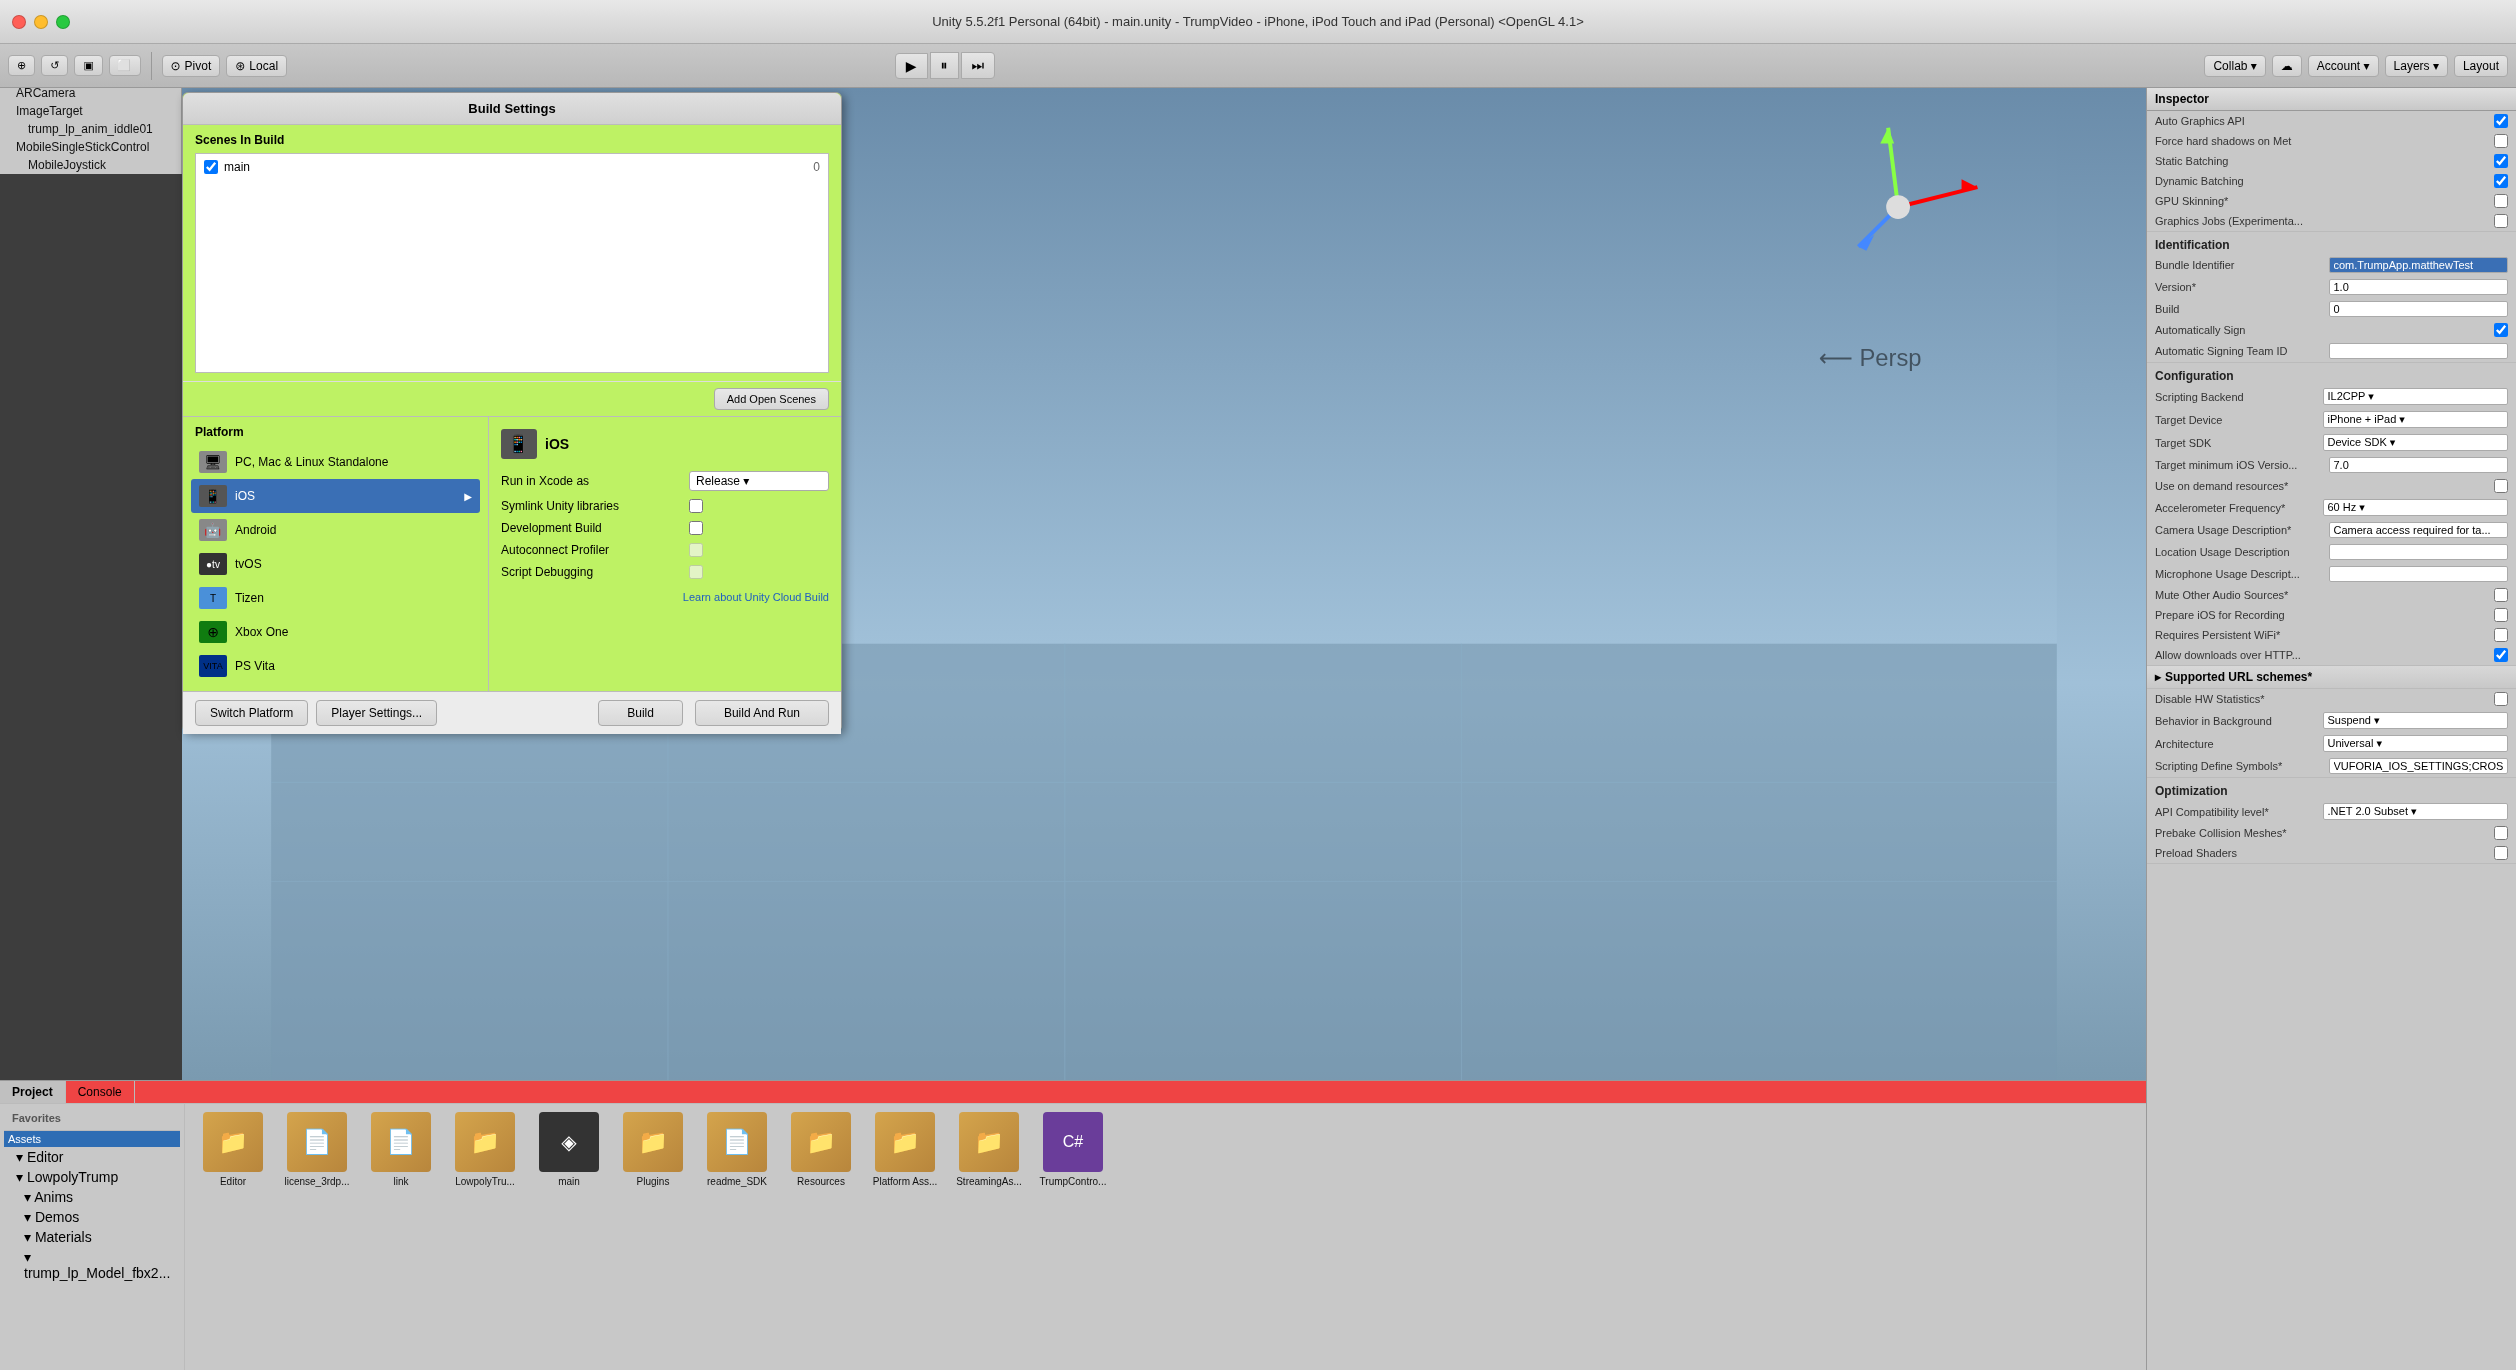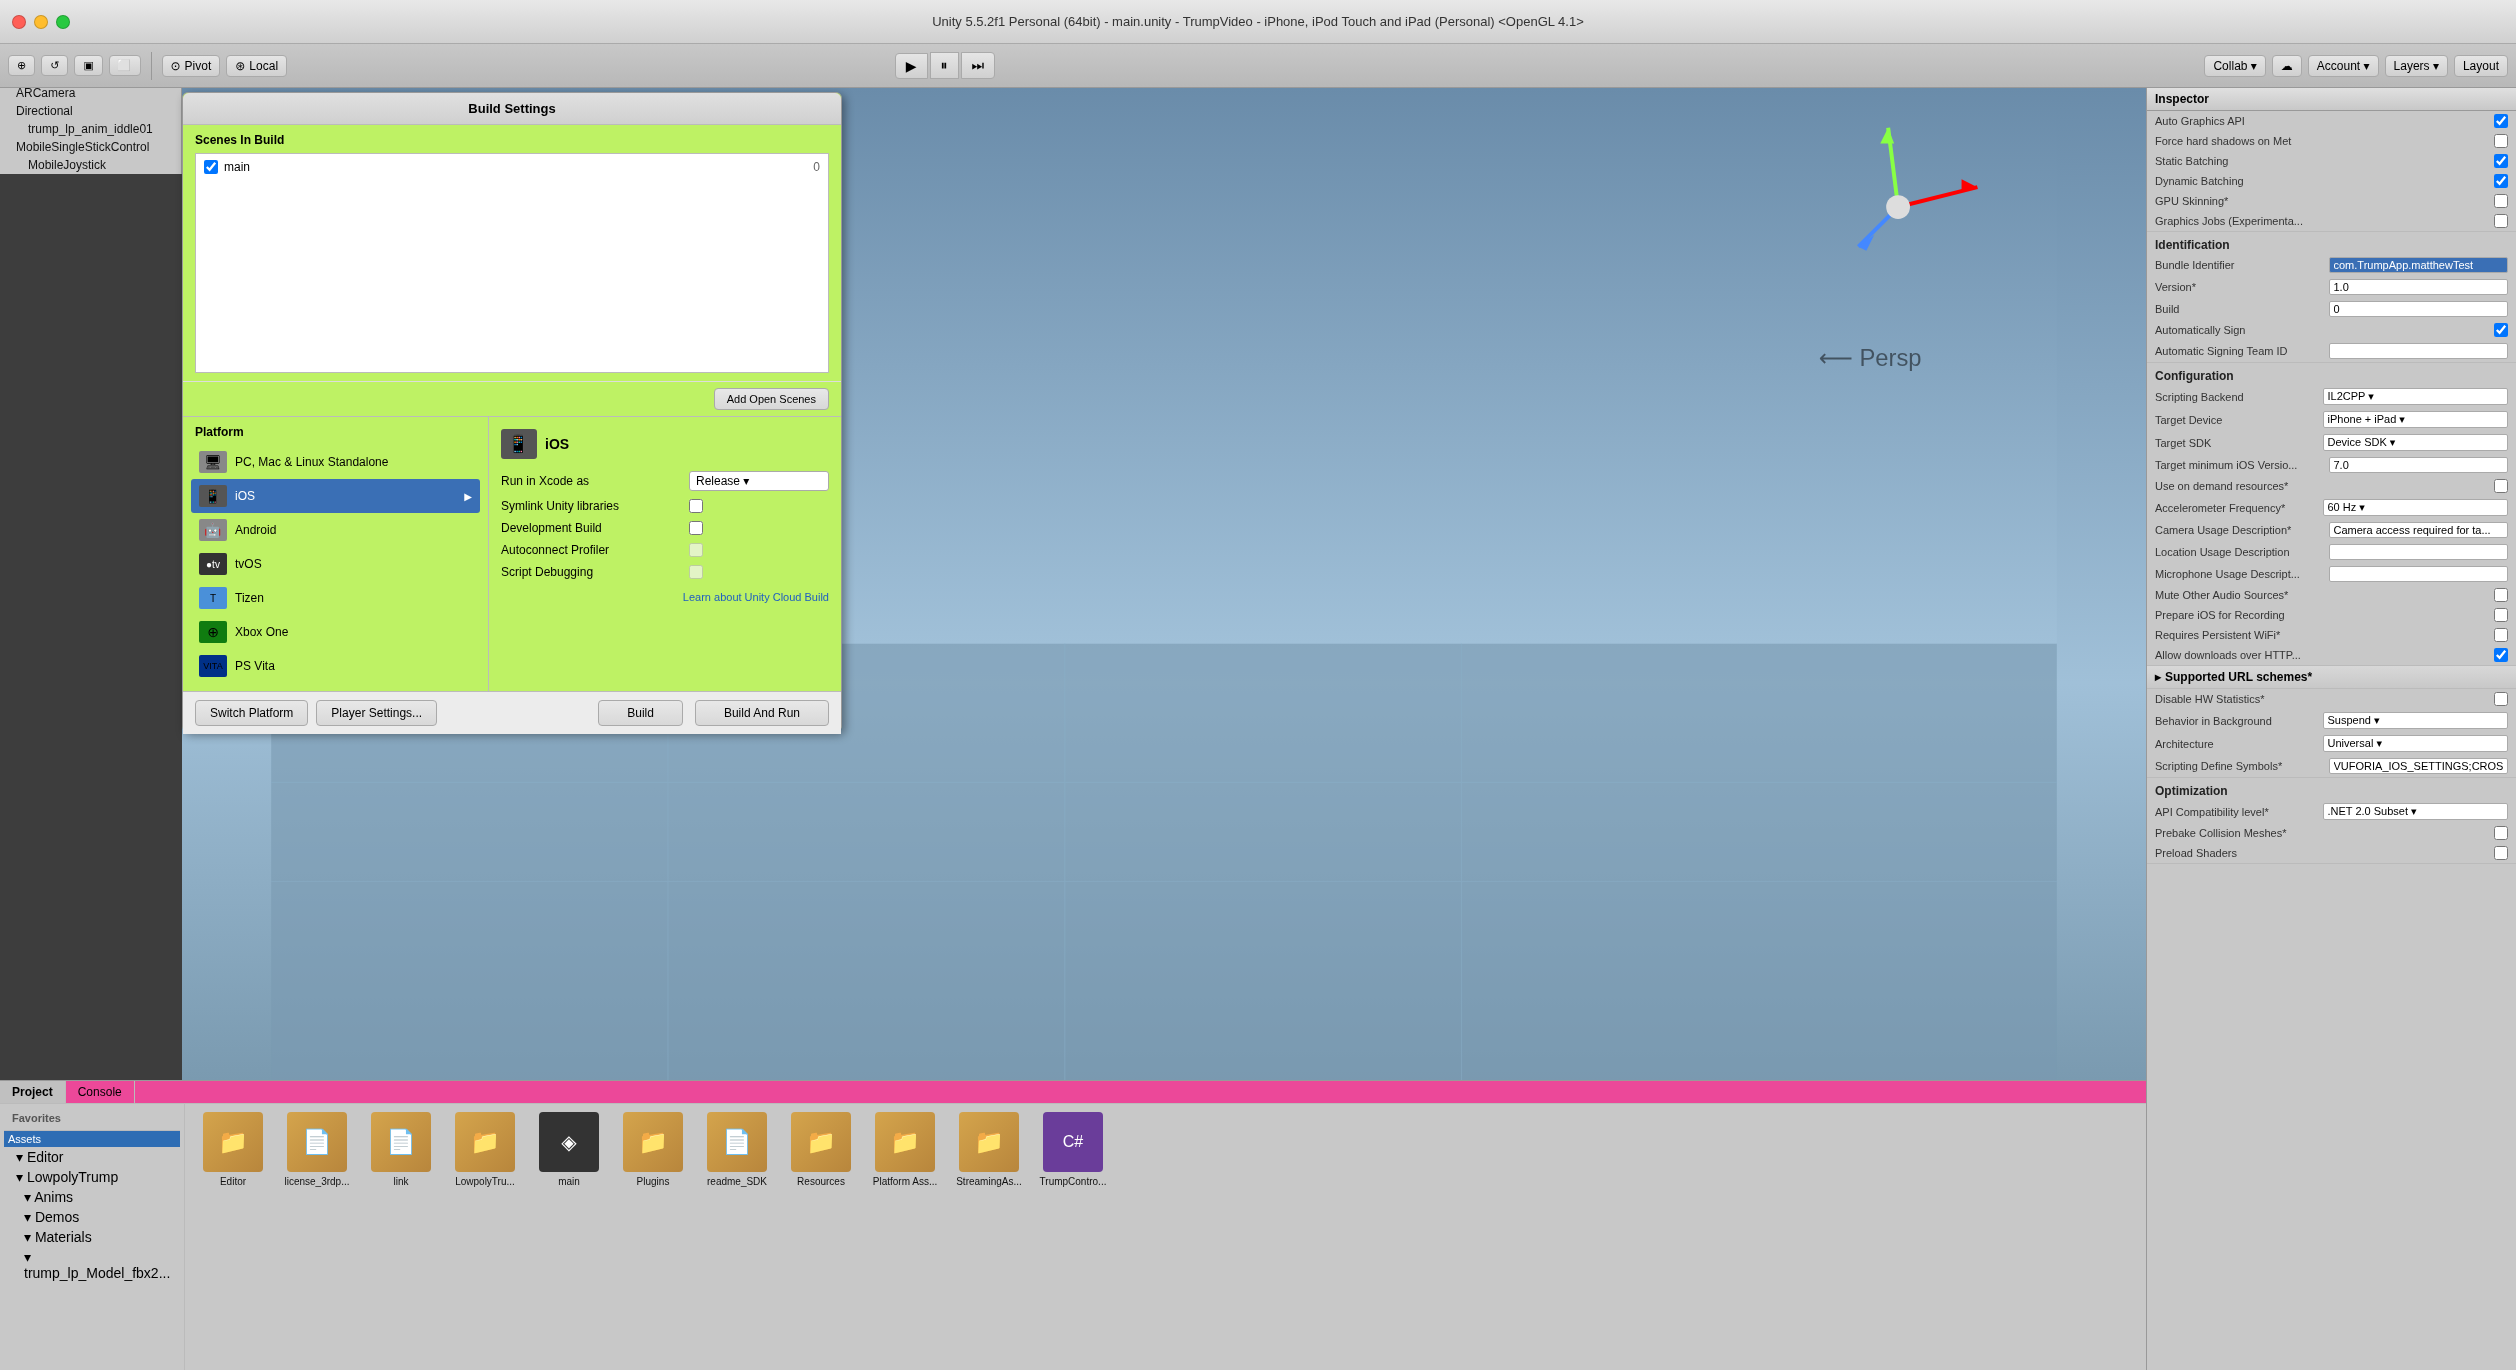--- a/index.html
+++ b/index.html
@@ -179,21 +179,21 @@
     .inspector-section-title {
       padding: 6px 8px 2px; font-size: 12px; font-weight: 700; color: #222;
     }
 
     
     #project-panel {
       position: absolute; bottom: 0; left: 0; right: 380px; height: 290px;
       background: #c8c8c8; border-top: 1px solid #999;
       display: flex; flex-direction: column;
     }
-    #project-tabs { display: flex; background: #ec4899; border-bottom: 1px solid #bbb; align-items: center; }
+    #project-tabs { display: flex; background: #ef4444; border-bottom: 1px solid #bbb; align-items: center; }
     .project-tab { padding: 4px 12px; font-size: 12px; cursor: pointer; border-right: 1px solid #bbb; }
     .project-tab.active { background: #c0c0c0; font-weight: 600; }
     #project-content { display: flex; flex: 1; overflow: hidden; }
     #project-tree { width: 185px; border-right: 1px solid #bbb; padding: 4px; overflow-y: auto; }
     .project-tree-item { padding: 2px 4px; font-size: 11px; cursor: pointer; }
     .project-tree-item.selected { background: #2e6db4; color: white; }
     .project-tree-group { padding: 2px 4px 2px 12px; font-size: 14px; cursor: pointer; }
     #project-assets { flex: 1; display: flex; flex-wrap: wrap; gap: 4px; padding: 8px; overflow-y: auto; align-content: flex-start; }
     .asset-item { display: flex; flex-direction: column; align-items: center; width: 80px; cursor: pointer; }
     .asset-icon { width: 60px; height: 60px; background: #888; border-radius: 4px; margin-bottom: 4px; display: flex; align-items: center; justify-content: center; font-size: 24px; }
@@ -263,21 +263,21 @@
   <div class="panel-header">
     <span>Hierarchy</span>
     <span>☰</span>
   </div>
   <div class="panel-search">
     <input class="search-box" type="text" placeholder="Q▾All" style="">
   </div>
   <div class="hierarchy-section">main</div>
   <div class="hierarchy-item">Directional Light</div>
   <div class="hierarchy-item">ARCamera</div>
-  <div class="hierarchy-item">Directional</div>
+  <div class="hierarchy-item">ImageTarget</div>
   <div class="hierarchy-item" style="padding-left:28px">trump_lp_anim_iddle01</div>
   <div class="hierarchy-item">MobileSingleStickControl</div>
   <div class="hierarchy-item" style="padding-left:28px">MobileJoystick</div>
 </div>
 
 <div id="build-settings" style="top: 92px; left: 182px; width: 660px; max-height: 640px; z-index: 50;">
   <div id="build-settings-header">Build Settings</div>
 
   <div id="scenes-section">
     <h3>Scenes In Build</h3>

